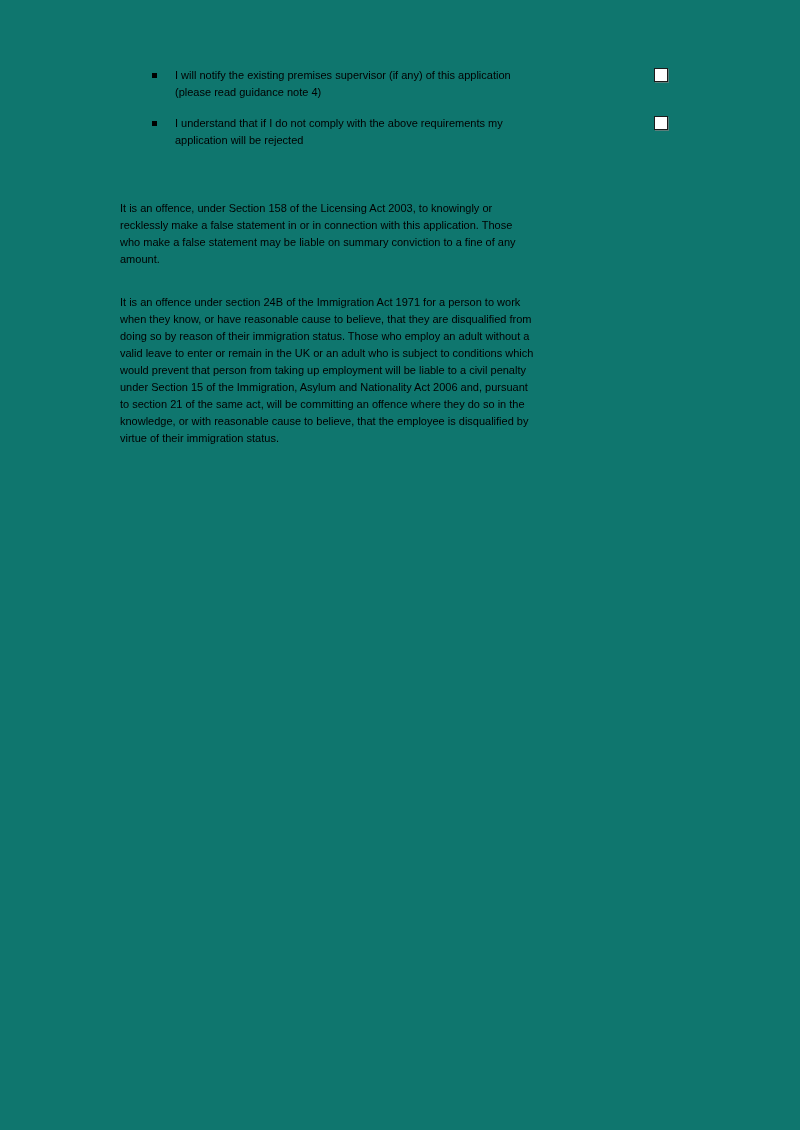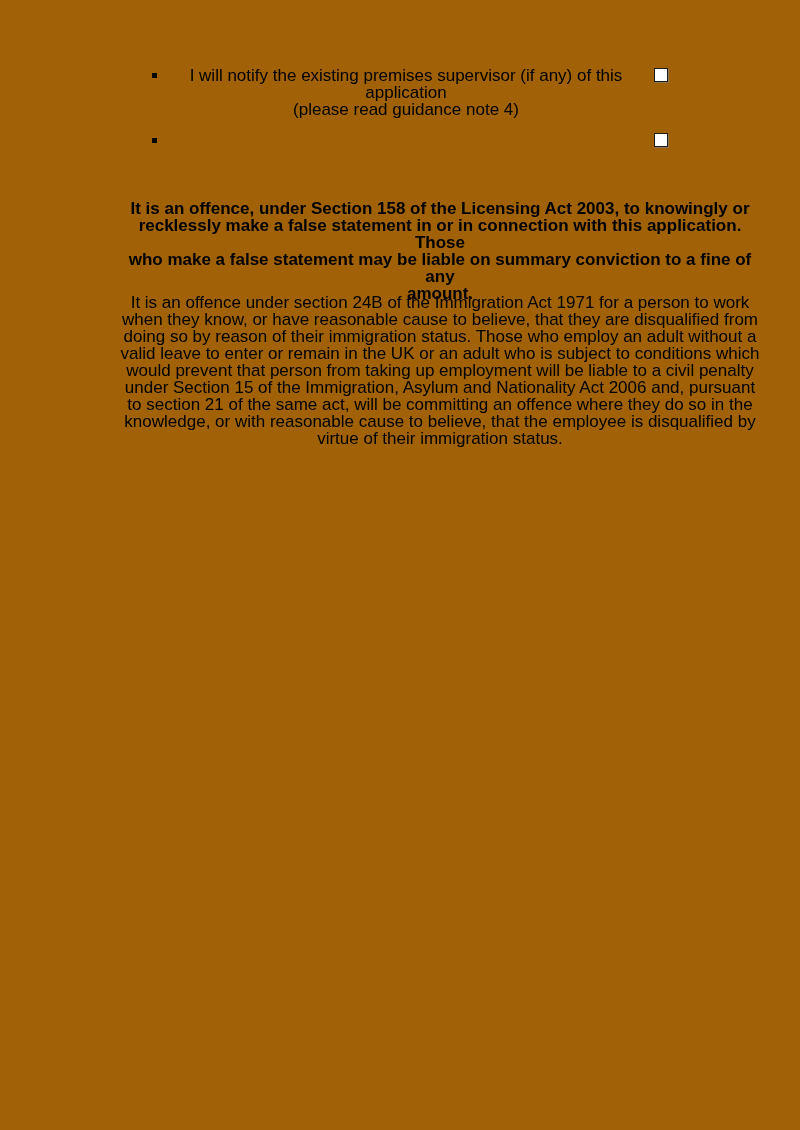--- a/index.html
+++ b/index.html
@@ -4,27 +4,26 @@
 <style>
   html, body {
     margin: 0;
     padding: 0;
     background: #ffffff;
   }
   .page {
     position: relative;
     width: 800px;
     height: 1130px;
-    background: #a16207;
+    background: #0f766e;
     overflow: hidden;
     font-family: "Liberation Sans", sans-serif;
     color: #000000;
-    font-size: 17px;
+    font-size: 11px;
     line-height: 17px;
-    text-align: center;
   }
   .bullet-list {
     position: absolute;
     left: 152px;
     top: 67px;
     width: 516px;
   }
   .bullet-item {
     display: flex;
     align-items: flex-start;
@@ -54,21 +53,21 @@
     box-shadow: 1px 1px 0 rgba(130,130,130,0.65);
     margin-top: 1px;
     cursor: pointer;
   }
   .notice-bold {
     position: absolute;
     left: 120px;
     top: 200px;
     width: 640px;
     margin: 0;
-    font-weight: bold;
+    font-weight: normal;
     white-space: pre-line;
   }
   .notice-regular {
     position: absolute;
     left: 120px;
     top: 294px;
     width: 640px;
     margin: 0;
     white-space: pre-line;
   }
@@ -82,20 +81,22 @@
 
     <div class="bullet-item">
       <span class="bullet-marker"></span>
       <span class="bullet-text">I will notify the existing premises supervisor (if any) of this application
 (please read guidance note 4)</span>
       <span class="checkbox"></span>
     </div>
 
     <div class="bullet-item">
       <span class="bullet-marker"></span>
+      <span class="bullet-text">I understand that if I do not comply with the above requirements my
+application will be rejected</span>
       <span class="checkbox"></span>
     </div>
 
   </div>
 
   <p class="notice-bold">It is an offence, under Section 158 of the Licensing Act 2003, to knowingly or
 recklessly make a false statement in or in connection with this application. Those
 who make a false statement may be liable on summary conviction to a fine of any
 amount.</p>
 

